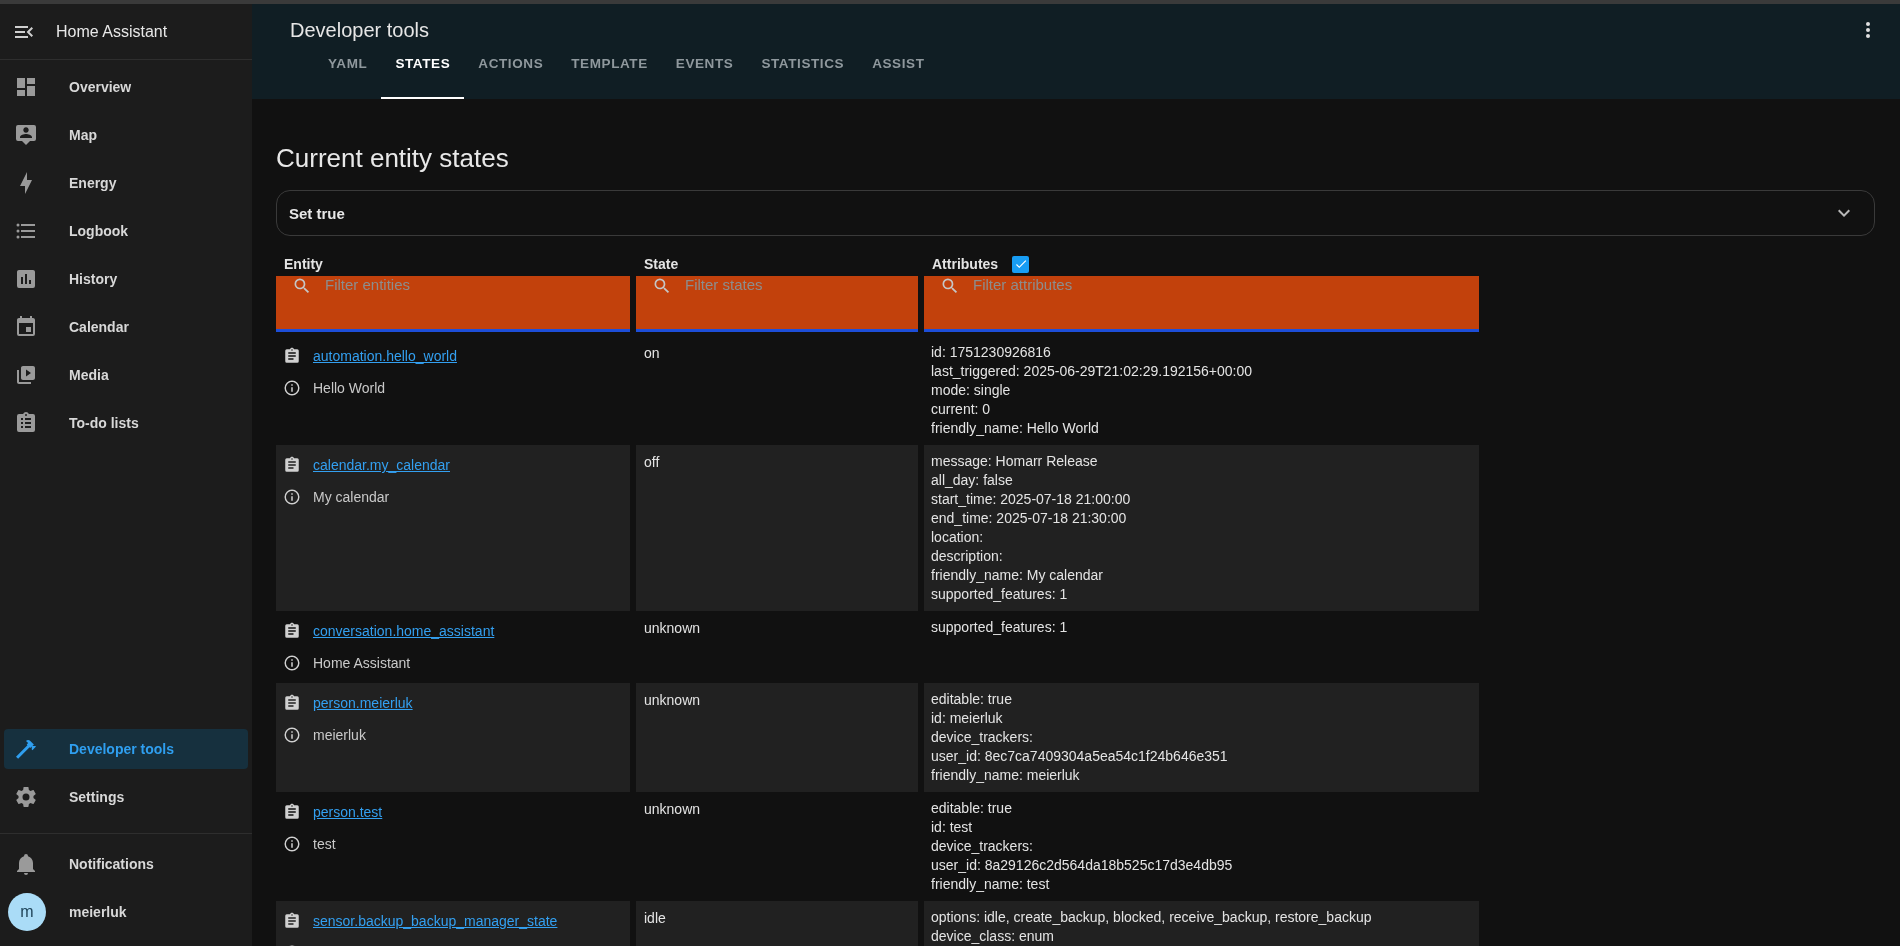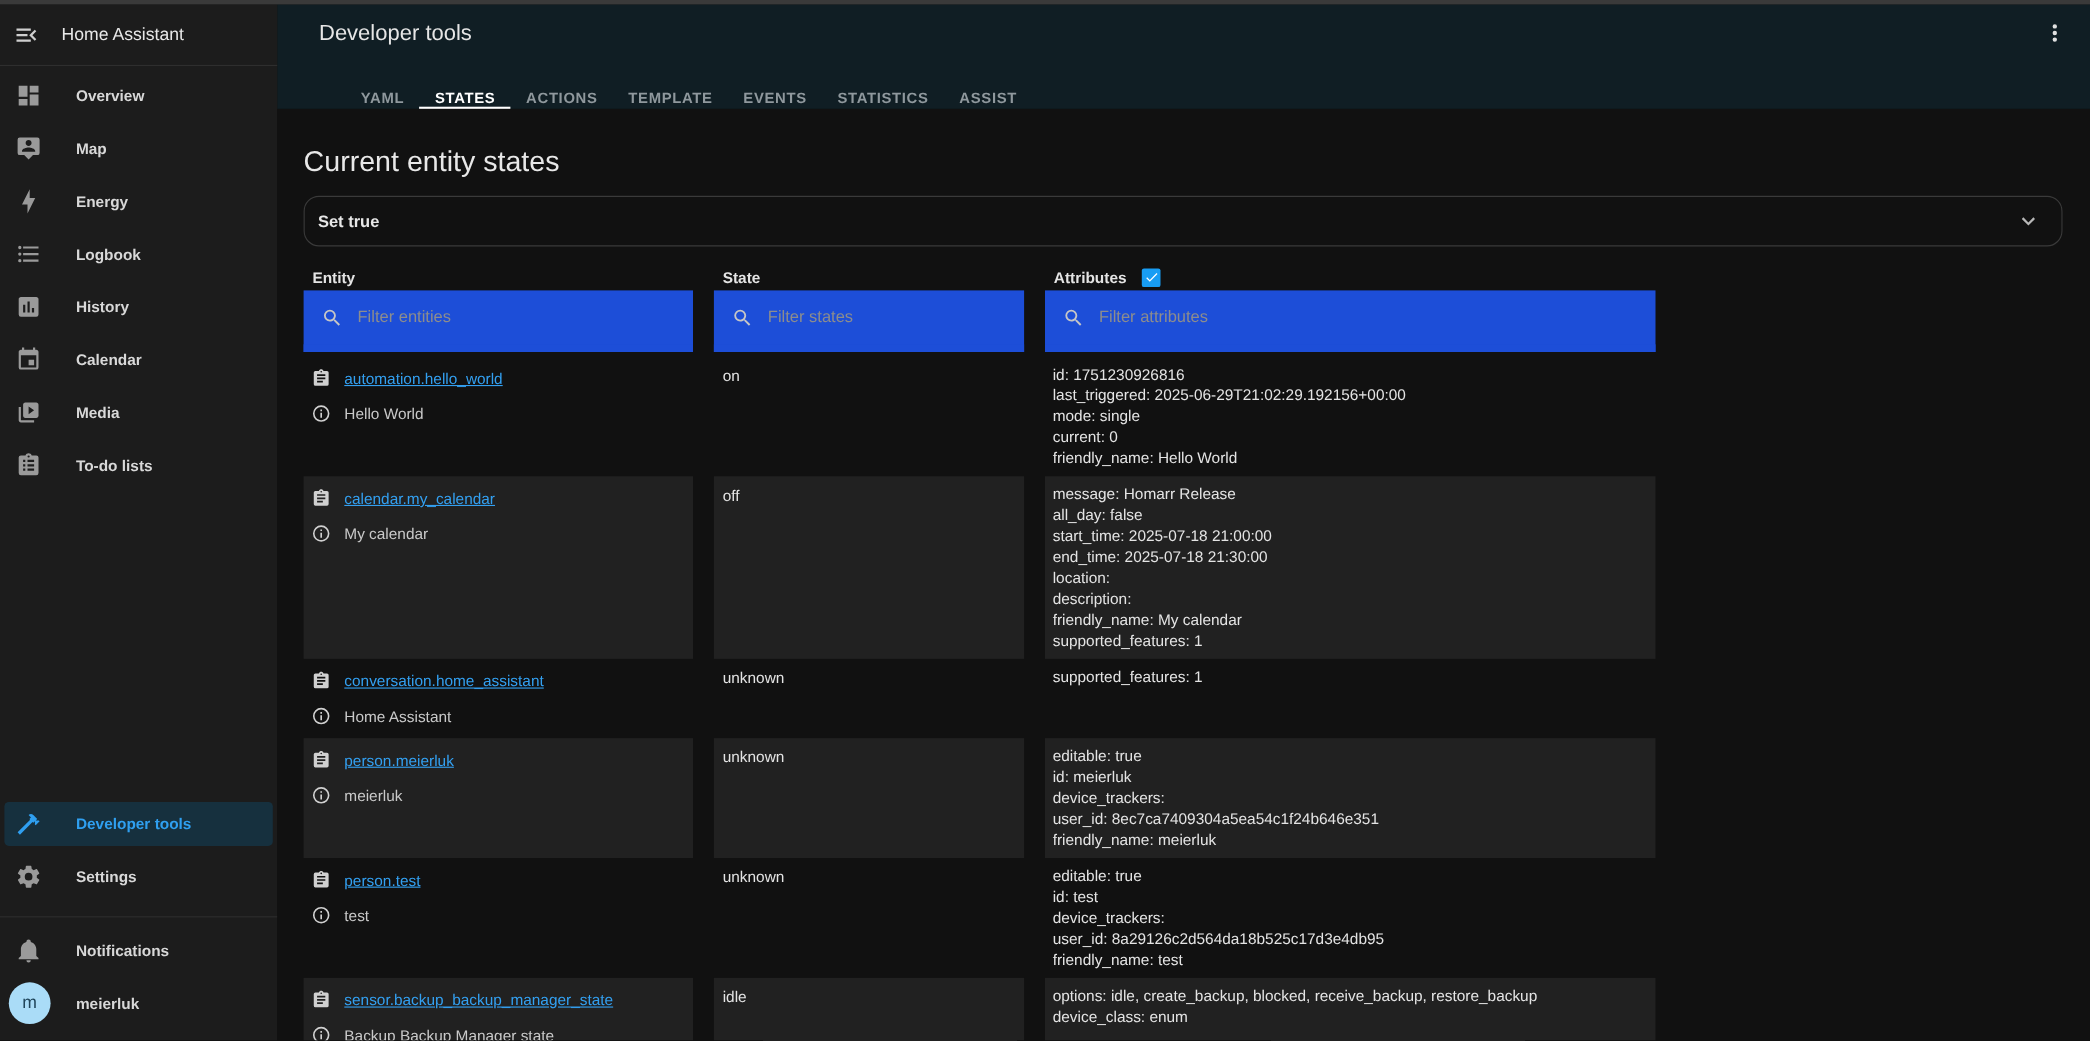--- a/index.html
+++ b/index.html
@@ -35,43 +35,43 @@
   .avatar { width:38px; height:38px; border-radius:50%; background:#aadcf7; color:#20455a;
             display:flex; align-items:center; justify-content:center; font-size:16px; }
   .sb-profile .lbl { margin-left:23px; font-size:14px; font-weight:600; color:#d8d8d8; }
 
   
   .appbar { position:absolute; left:252px; top:4px; width:1648px; height:95px; background:#101e24; }
   .appbar-row1 { height:52px; display:flex; align-items:center; padding:0 20px 0 38px; }
   .appbar-title { font-size:20px; font-weight:400; color:#e6e6e6; flex:1; }
   .dots-btn { width:24px; height:24px; color:#e0e0e0; cursor:pointer; }
   .tabs { display:flex; margin-left:62px; height:43px; }
-  .tab { display:flex; align-items:flex-end; height:100%; padding:0 14px; font-size:13.5px; font-weight:700;
+  .tab { display:flex; align-items:flex-start; height:100%; padding:0 14px; font-size:13.5px; font-weight:700;
          letter-spacing:0.6px; color:#8f989d; border:none; background:transparent; cursor:pointer;
          border-bottom:2px solid transparent; font-family:inherit; }
   .tab.active { color:#ffffff; border-bottom-color:#ffffff; }
 
   
   .content { position:absolute; left:252px; top:99px; width:1648px; height:847px; background:#111111;
              padding-left:24px; overflow:hidden; }
-  .page-heading { margin-top:32px; font-size:26px; font-weight:400; color:#e8e8e8; }
+  .page-heading { margin-top:44px; font-size:26px; font-weight:400; color:#e8e8e8; }
   .set-state { margin-top:16px; width:1599px; height:46px; border:1px solid #3a3a3a; border-radius:14px;
                display:flex; align-items:center; padding:0 18px 0 12px; cursor:pointer; }
   .set-state .lbl { flex:1; font-size:15px; font-weight:700; color:#e8e8e8; }
   .chev { width:24px; height:24px; color:#b8b8b8; }
 
-  .grid3 { display:grid; grid-template-columns:354px 282px 555px; column-gap:19px; }
+  .grid3 { display:grid; grid-template-columns:354px 282px 555px; column-gap:6px; }
   .table-head { margin-top:16px; height:24px; align-items:center; }
   .th { font-size:14px; font-weight:700; color:#e4e4e4; padding-left:8px; display:flex; align-items:center; gap:14px; }
   .checkbox { width:17px; height:17px; background:#189df4; border-radius:2px; display:flex;
               align-items:center; justify-content:center; cursor:pointer; }
   .checkbox svg { width:14px; height:14px; color:#ffffff; }
 
   .filter-row { height:56px; margin-bottom:4px; }
-  .filter-box { background:#1d4ed8; border-bottom:7px solid #1d4ed8; display:flex; align-items:center;
+  .filter-box { background:#c2410c; border-bottom:3px solid #1d4ed8; display:flex; align-items:flex-start;
                 padding-left:16px; gap:13px; }
   .filter-box .mag { width:20px; height:20px; color:#c6c6c6; flex:0 0 20px; }
   .filter-box input { flex:1; background:transparent; border:none; outline:none; font-size:15px;
                       color:#e0e0e0; font-family:inherit; }
   .filter-box input::placeholder { color:#8d8d8d; }
 
   .t-row .cell { background:transparent; }
   .t-row:nth-child(even) .cell { background:#212121; }
   .entity-cell { padding:9px 8px 9px 7px; }
   .e-line { display:flex; align-items:center; gap:12px; height:22px; }

